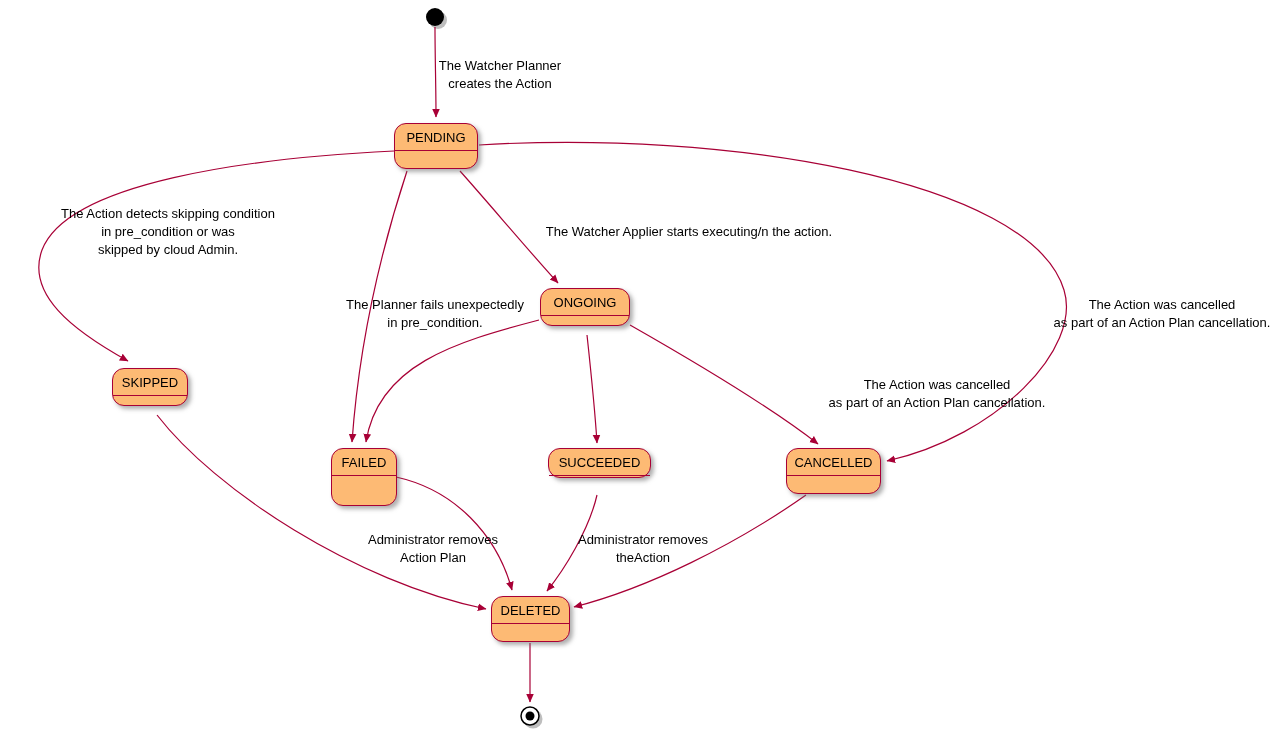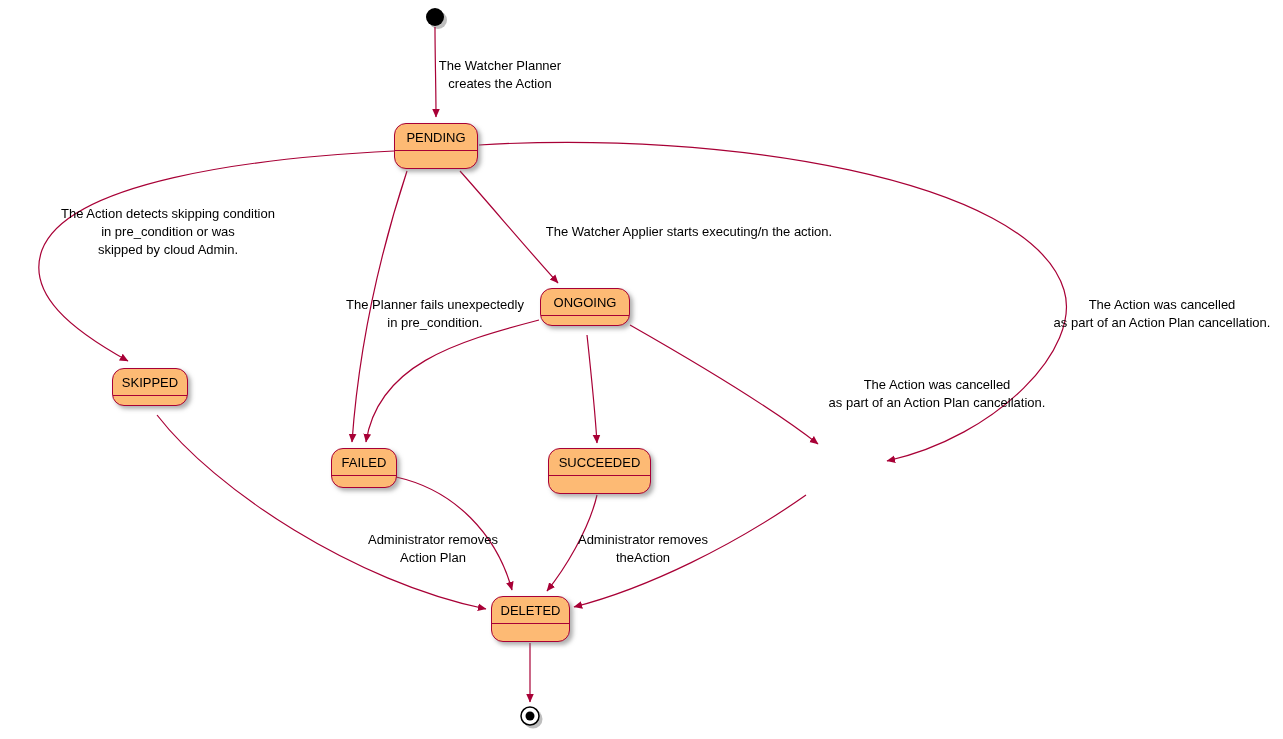--- a/index.html
+++ b/index.html
@@ -85,30 +85,34 @@
   <div class="state" style="left:540px;top:288px;width:90px;height:38px;">
     <div class="state-title">ONGOING</div>
     <div class="state-body"></div>
   </div>
 
   <div class="state" style="left:112px;top:368px;width:76px;height:38px;">
     <div class="state-title">SKIPPED</div>
     <div class="state-body"></div>
   </div>
 
-  <div class="state" style="left:331px;top:448px;width:66px;height:40px;">
+  <div class="state" style="left:331px;top:448px;width:66px;height:58px;">
     <div class="state-title">FAILED</div>
     <div class="state-body"></div>
   </div>
 
-  <div class="state" style="left:548px;top:448px;width:103px;height:46px;">
+  <div class="state" style="left:548px;top:448px;width:103px;height:30px;">
     <div class="state-title">SUCCEEDED</div>
     <div class="state-body"></div>
   </div>
 
+  <div class="state" style="left:786px;top:448px;width:95px;height:46px;">
+    <div class="state-title">CANCELLED</div>
+    <div class="state-body"></div>
+  </div>
 
   <div class="state" style="left:491px;top:596px;width:79px;height:46px;">
     <div class="state-title">DELETED</div>
     <div class="state-body"></div>
   </div>
 
   <div class="edge-label" style="left:400px;top:57px;width:200px;">The Watcher Planner
 creates the Action</div>
 
   <div class="edge-label" style="left:43px;top:205px;width:250px;">The Action detects skipping condition

